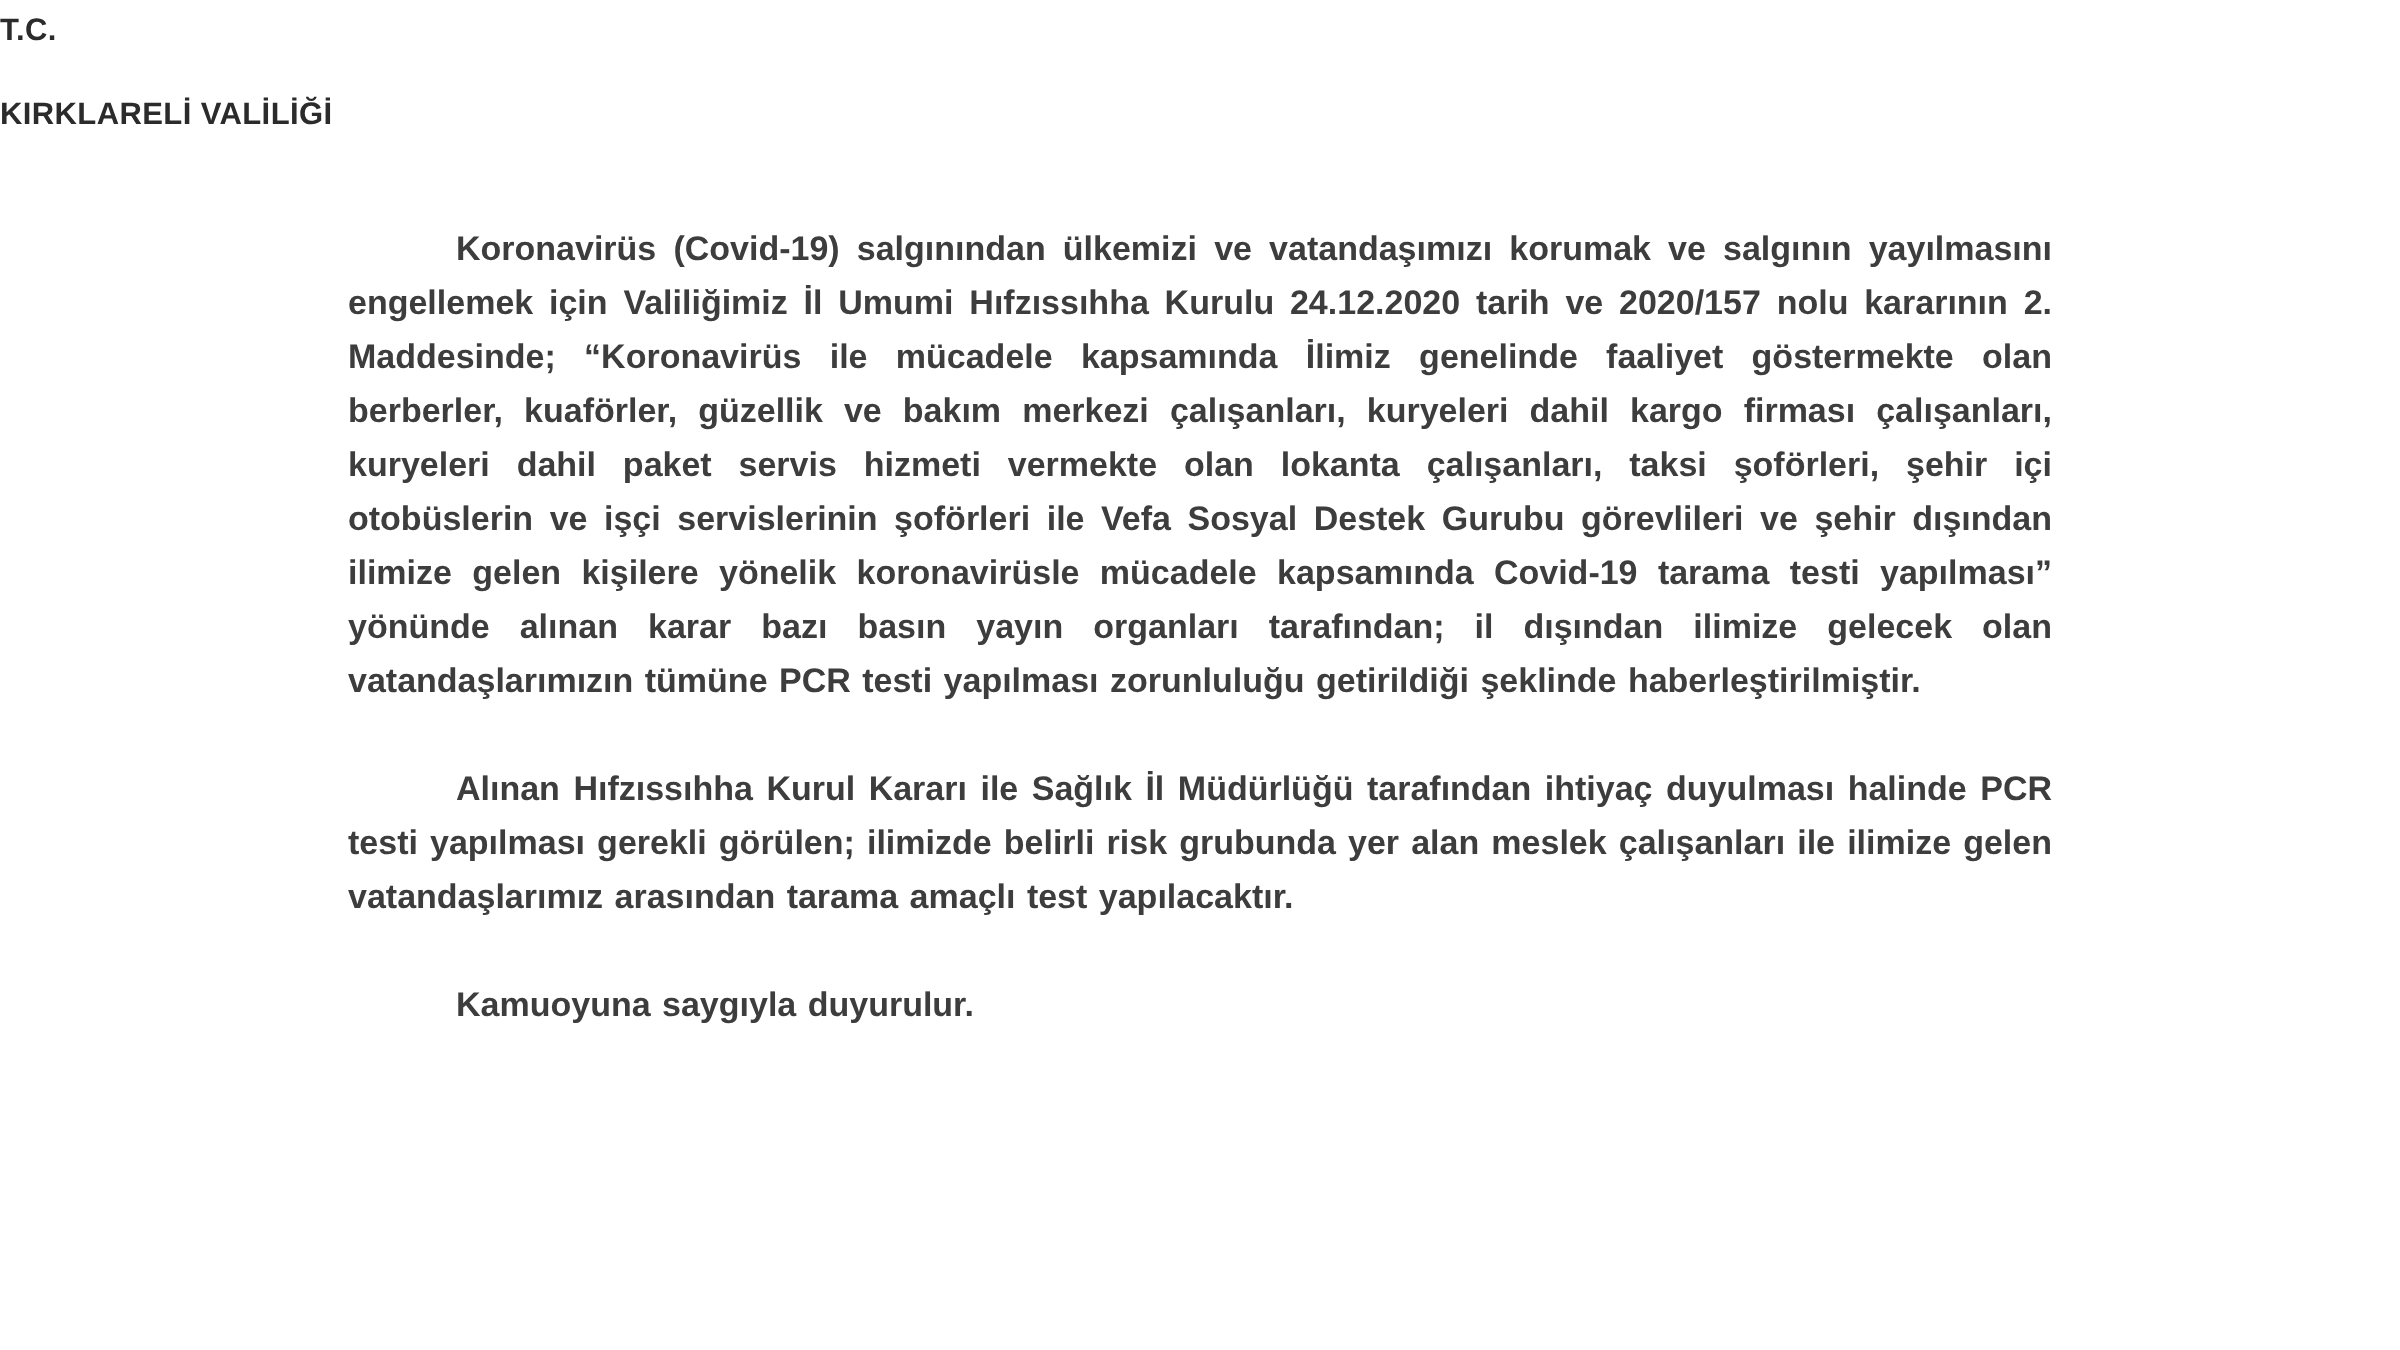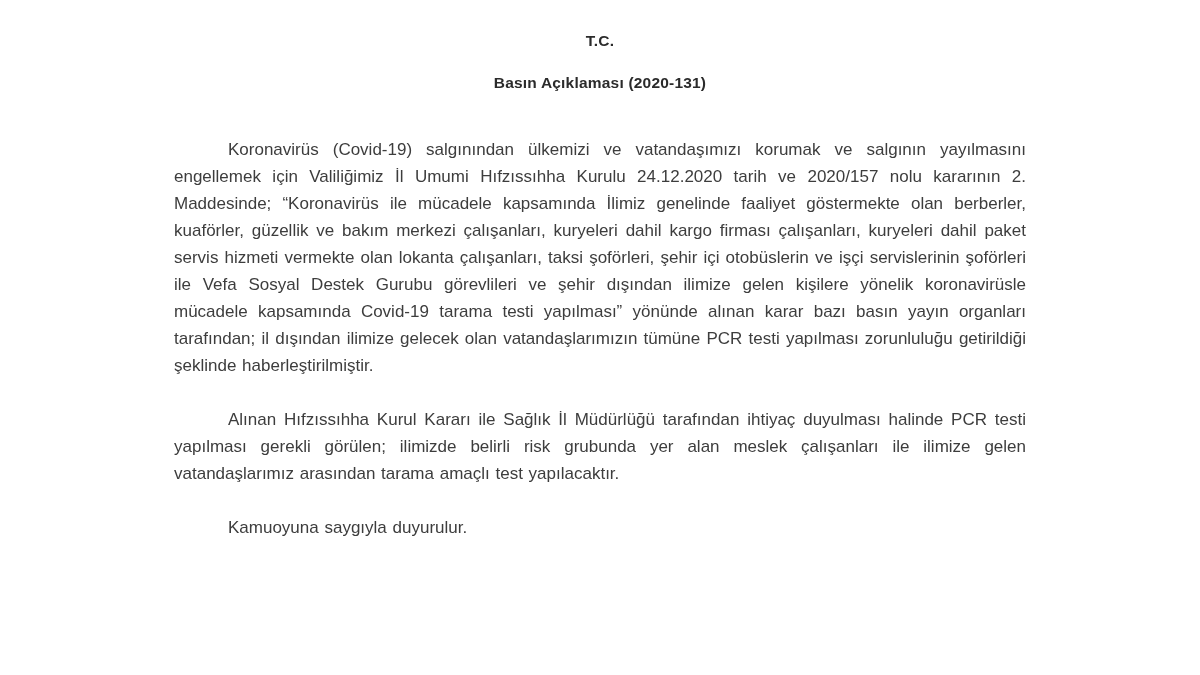--- a/index.html
+++ b/index.html
@@ -13,22 +13,22 @@
   }
 
   .document {
     width: 1200px;
     height: 675px;
     background: #ffffff;
     position: relative;
   }
 
   .doc-header {
-    padding-top: 33px;
-    text-align: center;
+    padding-top: 8px;
+    text-align: left;
   }
 
   .doc-header .header-line {
     font-weight: bold;
     font-size: 15.5px;
     color: #2b2b2b;
     letter-spacing: 0.2px;
     margin-bottom: 26px;
     line-height: 1;
   }
@@ -40,35 +40,36 @@
     color: #3d3d3d;
     font-size: 17px;
     line-height: 27px;
   }
 
   .doc-body p {
     text-align: justify;
     text-indent: 54px;
     margin-bottom: 27px;
     word-spacing: 1px;
+    font-weight: bold;
   }
 
   .doc-body p.closing {
     text-align: left;
     margin-bottom: 0;
   }
 </style>
 </head>
 <body>
 
 <div class="document">
 
   <div class="doc-header">
     <div class="header-line">T.C.</div>
-    <div class="header-line">Basın Açıklaması (2020-131)</div>
+    <div class="header-line">KIRKLARELİ VALİLİĞİ</div>
   </div>
 
   <div class="doc-body">
     <p>Koronavirüs (Covid-19) salgınından ülkemizi ve vatandaşımızı korumak ve salgının yayılmasını engellemek için Valiliğimiz İl Umumi Hıfzıssıhha Kurulu 24.12.2020 tarih ve 2020/157 nolu kararının 2. Maddesinde; “Koronavirüs ile mücadele kapsamında İlimiz genelinde faaliyet göstermekte olan berberler, kuaförler, güzellik ve bakım merkezi çalışanları, kuryeleri dahil kargo firması çalışanları, kuryeleri dahil paket servis hizmeti vermekte olan lokanta çalışanları, taksi şoförleri, şehir içi otobüslerin ve işçi servislerinin şoförleri ile Vefa Sosyal Destek Gurubu görevlileri ve şehir dışından ilimize gelen kişilere yönelik koronavirüsle mücadele kapsamında Covid-19 tarama testi yapılması” yönünde alınan karar bazı basın yayın organları tarafından;  il dışından ilimize gelecek olan vatandaşlarımızın tümüne PCR testi yapılması zorunluluğu getirildiği şeklinde haberleştirilmiştir.</p>
     <p>Alınan Hıfzıssıhha Kurul Kararı ile Sağlık İl Müdürlüğü tarafından ihtiyaç duyulması halinde PCR testi yapılması gerekli görülen; ilimizde belirli risk grubunda yer alan meslek çalışanları ile ilimize gelen vatandaşlarımız arasından tarama amaçlı test yapılacaktır.</p>
     <p class="closing">Kamuoyuna saygıyla duyurulur.</p>
   </div>
 
 </div>
 

